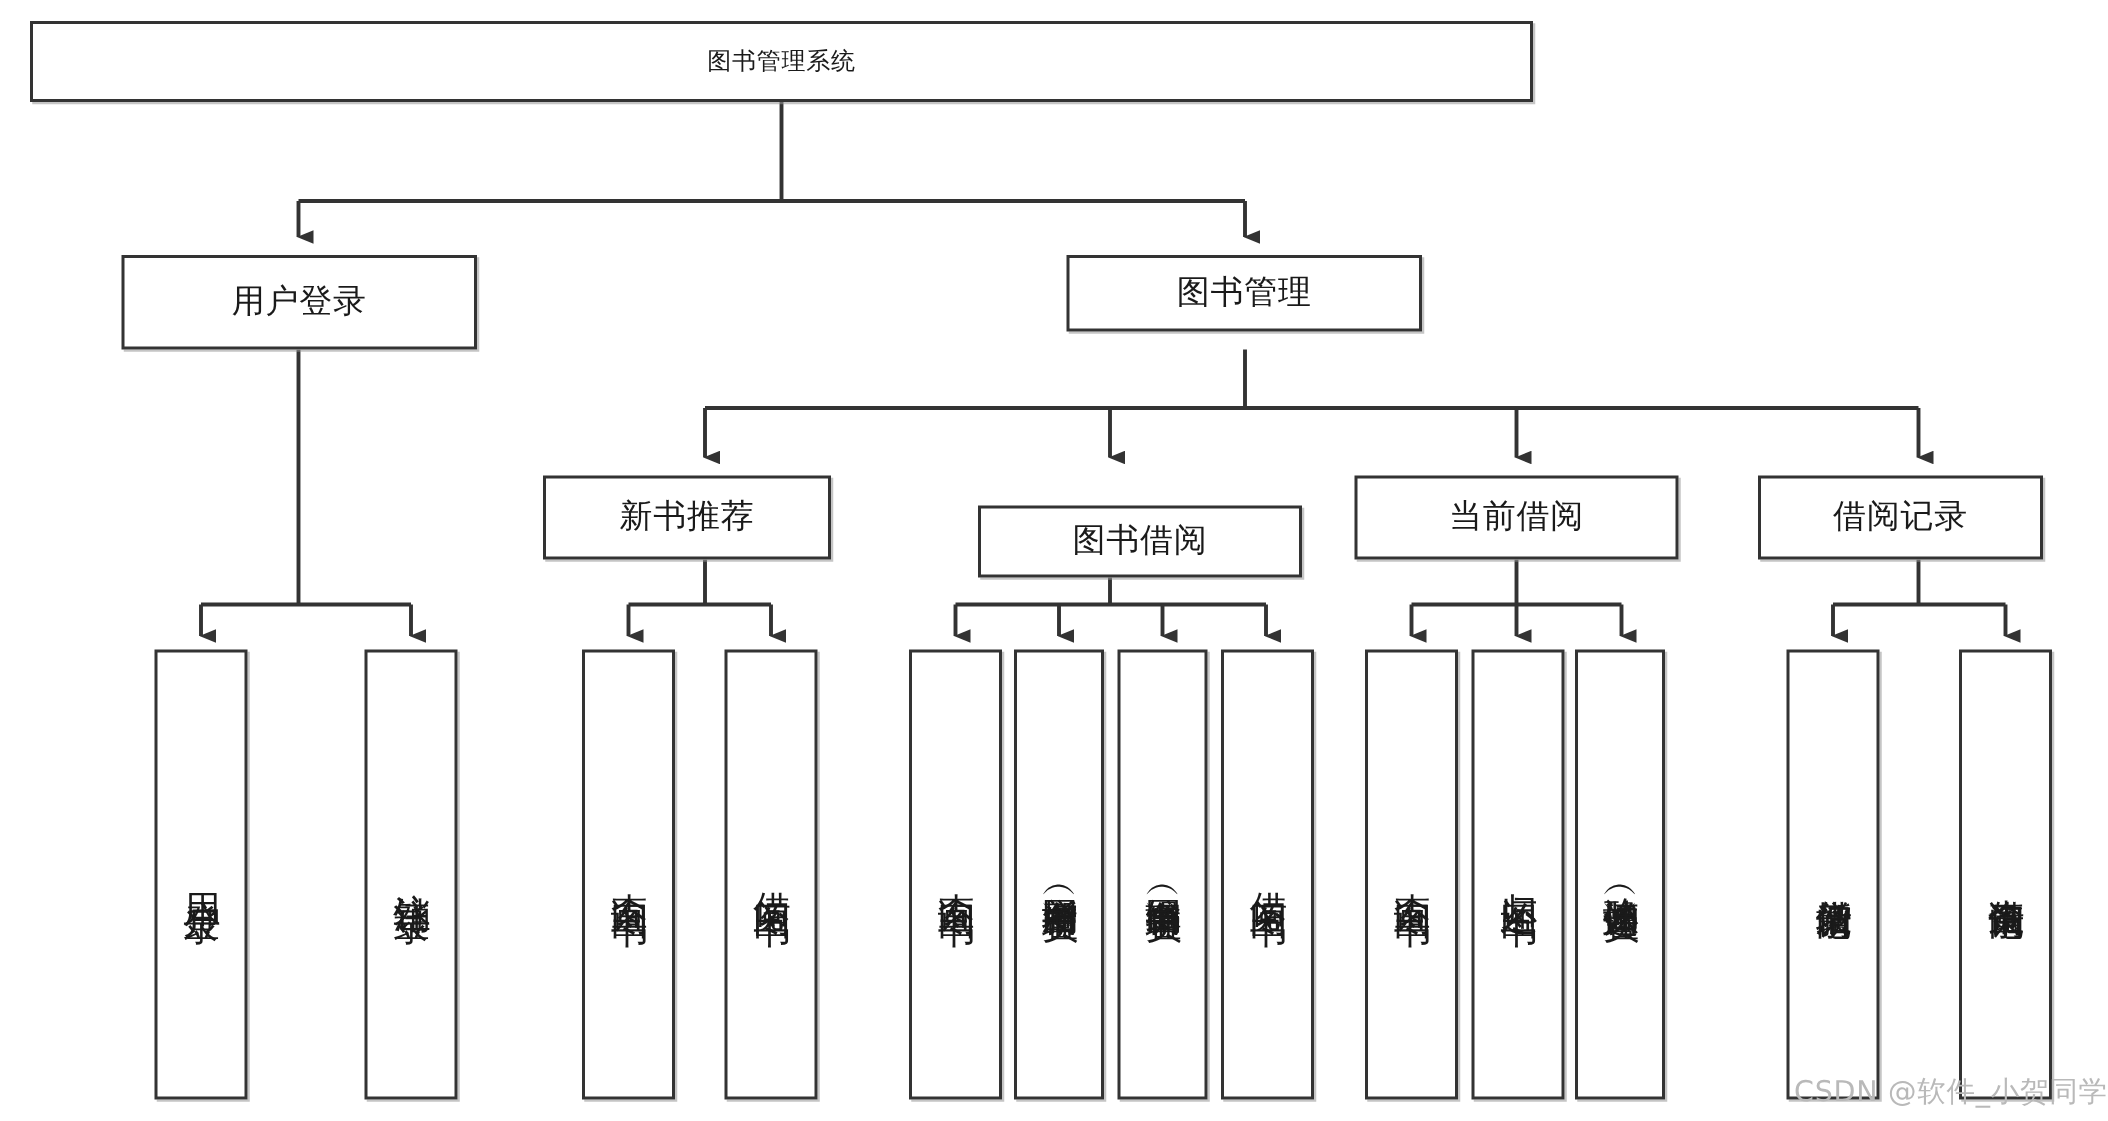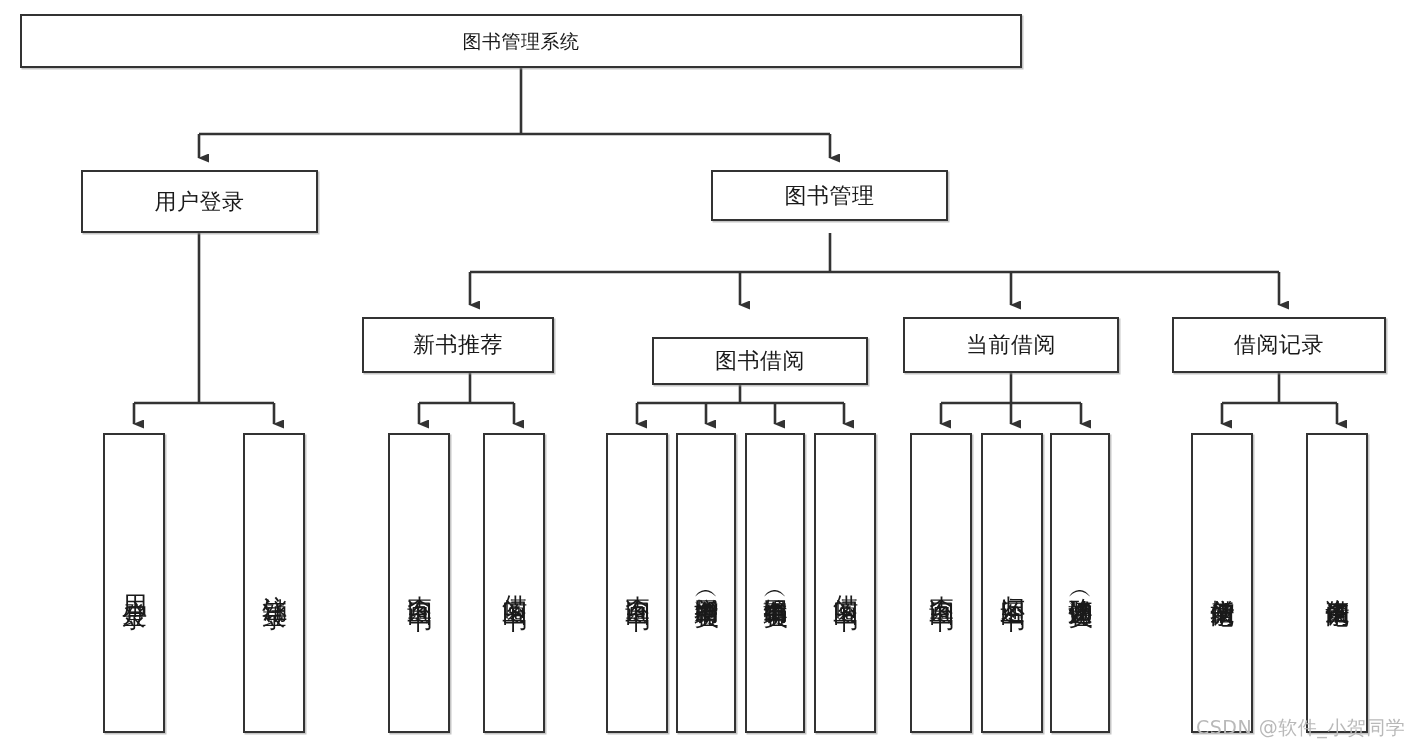--- a/index.html
+++ b/index.html
@@ -43,21 +43,21 @@
     line-height: 1.18;
     letter-spacing: 0.5px;
     color: #1a1a1a;
     white-space: nowrap;
   }
   
   .node.horiz .node-label {
     font-size: 22px;
   }
   .node.root .node-label {
-    font-size: 19px;
+    font-size: 16px;
   }
   
   .node.vert {
     align-items: center;
     justify-content: center;
     padding: 4px 0;
   }
   .node.vert .node-label {
     writing-mode: vertical-rl;
     text-orientation: upright;
@@ -152,21 +152,21 @@
   </div>
 
   <div class="node horiz" style="left:652px; top:317px; width:216px; height:48px;margin-top:20px;">
     <span class="node-label">图书借阅</span>
   </div>
 
   <div class="node horiz" style="left:903px; top:317px; width:216px; height:56px;">
     <span class="node-label">当前借阅</span>
   </div>
 
-  <div class="node horiz" style="left:1172px; top:317px; width:214px; height:56px;">
+  <div class="node horiz" style="left:1172px; top:317px; width:190px; height:56px;">
     <span class="node-label">借阅记录</span>
   </div>
 
   <div class="node vert" style="left:103px; top:433px; width:62px; height:300px;">
     <span class="node-label">用户登录</span>
   </div>
 
   <div class="node vert" style="left:243px; top:433px; width:62px; height:300px;">
     <span class="node-label">注销登录</span>
   </div>

